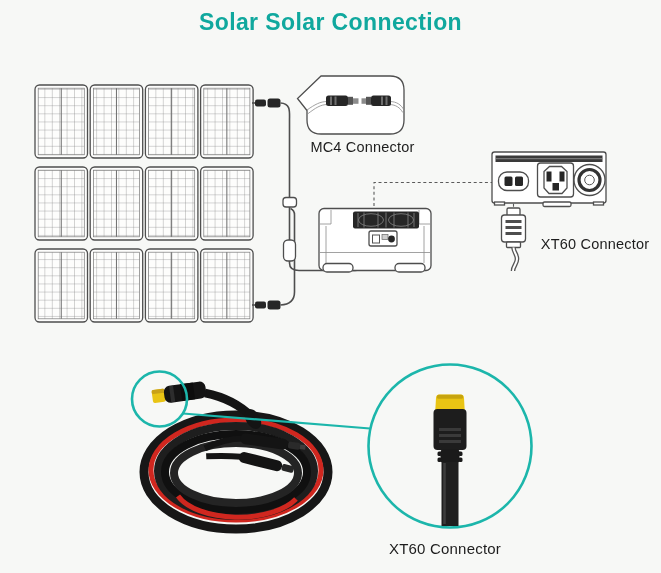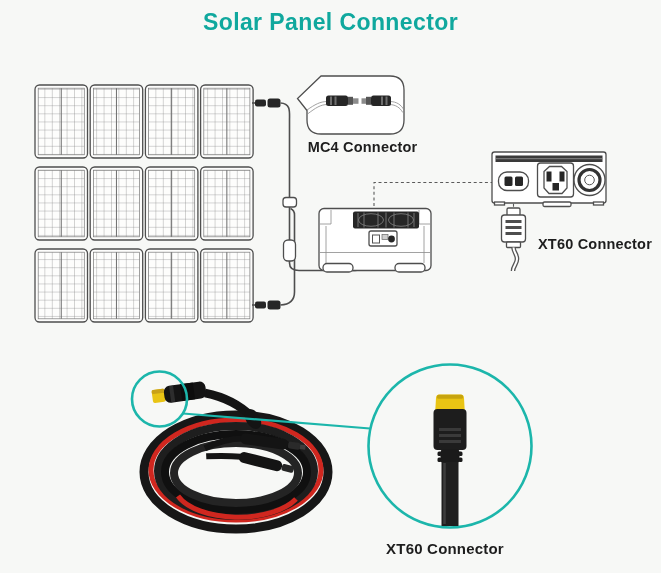--- a/index.html
+++ b/index.html
@@ -16,21 +16,21 @@
   body{font-family:"Liberation Sans",sans-serif;background:#fff;}
   .stage{
     position:relative;width:661px;height:573px;background:var(--bg);
     overflow:hidden;
   }
   .title{
     position:absolute;top:9px;left:0;width:661px;text-align:center;
     font-size:23px;font-weight:bold;color:var(--title);letter-spacing:.4px;
   }
   .lbl{
-    position:absolute;font-weight:bold;color:var(--label);
+    position:absolute;font-weight:normal;color:var(--label);
     text-align:center;letter-spacing:.2px;white-space:nowrap;
   }
   .lbl-mc4{left:300px;top:139px;width:125px;font-size:14.5px;}
   .lbl-xt60-top{left:528px;top:236px;width:134px;font-size:14.5px;}
   .lbl-cable{left:36px;top:540px;width:340px;font-size:15px;}
   .lbl-xt60-bottom{left:378px;top:540px;width:134px;font-size:15px;}
   svg{position:absolute;left:0;top:0;}
   
   .panel{fill:#fdfdfc;stroke:var(--line);stroke-width:1.3;}
   .panel-grid{fill:url(#gridPat);stroke:#787878;stroke-width:.7;}
@@ -41,21 +41,21 @@
   .dashed{stroke:#5a5a5a;stroke-width:1.1;fill:none;stroke-dasharray:3 2.6;}
   .darkfill{fill:var(--dark);stroke:none;}
   .tealline{stroke:var(--accent);stroke-width:2.2;fill:none;}
   .tealcircle{stroke:var(--accent);stroke-width:2.6;fill:none;}
 </style>
 </head>
 <body>
 
 <div class="stage">
 
-  <div class="title">Solar Panel Connector</div>
+  <div class="title">Solar Solar Connection</div>
 
   <svg width="661" height="573" viewBox="0 0 661 573">
     <defs>
       <pattern id="gridPat" width="7.4" height="8.1" patternUnits="userSpaceOnUse">
         <path d="M 0 0 H 7.4 M 0 0 V 8.1" stroke="#7d7d7d" stroke-width="0.65" fill="none"></path>
       </pattern>
     </defs>
 
     <g id="solar-array">
         <rect x="35" y="85" width="52.5" height="73" rx="4.5" class="panel"></rect>

